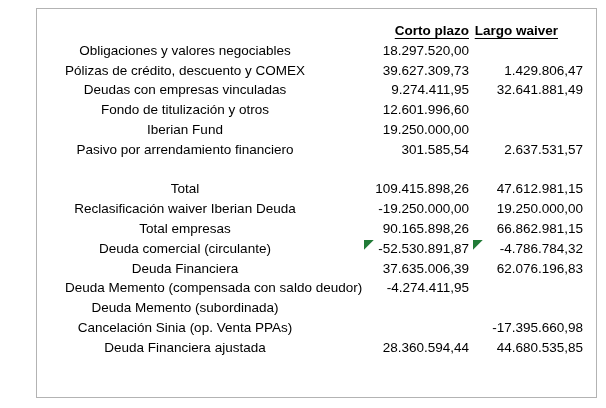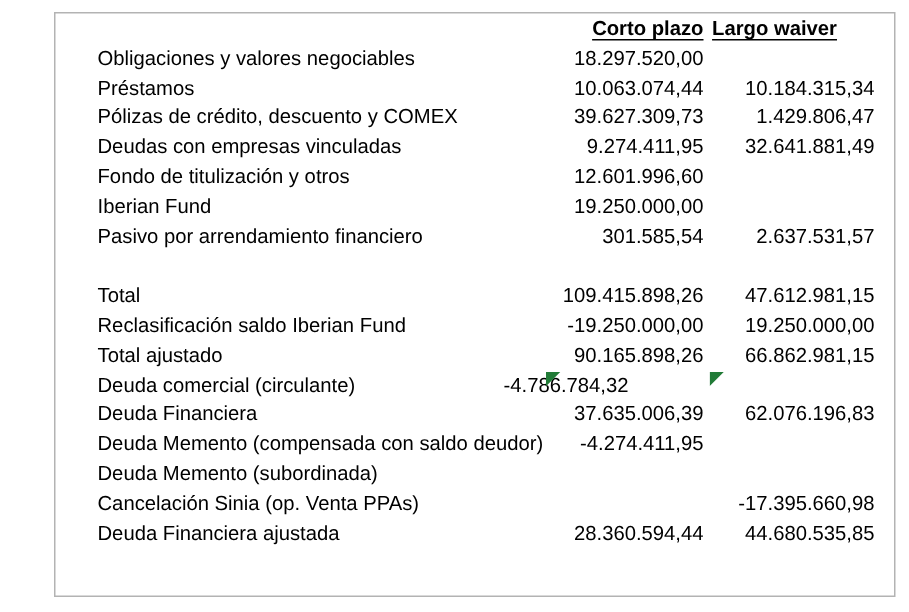--- a/index.html
+++ b/index.html
@@ -17,36 +17,38 @@
   }
   .frame {
     position: absolute;
     left: 36px;
     top: 8px;
     width: 561px;
     height: 390px;
     box-sizing: border-box;
     border: 1px solid var(--frame-border, #b3b3b3);
     background: #ffffff;
+    padding-top: 12px;
   }
   .row {
     display: flex;
     height: 19.8px;
     align-items: center;
     position: relative;
     font-size: 13.5px;
     line-height: 19.8px;
   }
   .c-label {
     flex: none;
     width: 268px;
     padding-left: 28px;
     box-sizing: border-box;
     white-space: nowrap;
     overflow: visible;
+    text-align: center;
   }
   .c-corto {
     flex: none;
     width: 164px;
     text-align: right;
     white-space: nowrap;
   }
   .c-largo {
     flex: none;
     width: 114px;
@@ -84,25 +86,20 @@
     <div class="c-corto hdr">Corto plazo</div>
     <div class="c-largo hdr largo-hdr-pad">Largo waiver</div>
   </div>
 
   <div class="row">
     <div class="c-label">Obligaciones y valores negociables</div>
     <div class="c-corto">18.297.520,00</div>
     <div class="c-largo"></div>
   </div>
 
-  <div class="row">
-    <div class="c-label">Préstamos</div>
-    <div class="c-corto">10.063.074,44</div>
-    <div class="c-largo">10.184.315,34</div>
-  </div>
 
   <div class="row">
     <div class="c-label">Pólizas de crédito, descuento y COMEX</div>
     <div class="c-corto">39.627.309,73</div>
     <div class="c-largo">1.429.806,47</div>
   </div>
 
   <div class="row">
     <div class="c-label">Deudas con empresas vinculadas</div>
     <div class="c-corto">9.274.411,95</div>
@@ -132,35 +129,36 @@
     <div class="c-largo"></div>
   </div>
 
   <div class="row">
     <div class="c-label bold">Total</div>
     <div class="c-corto bold">109.415.898,26</div>
     <div class="c-largo bold">47.612.981,15</div>
   </div>
 
   <div class="row">
-    <div class="c-label">Reclasificación saldo Iberian Fund</div>
+    <div class="c-label">Reclasificación waiver Iberian Deuda</div>
     <div class="c-corto">-19.250.000,00</div>
     <div class="c-largo">19.250.000,00</div>
   </div>
 
   <div class="row">
-    <div class="c-label bold">Total ajustado</div>
+    <div class="c-label bold">Total empresas</div>
     <div class="c-corto bold">90.165.898,26</div>
     <div class="c-largo bold">66.862.981,15</div>
   </div>
 
   <div class="row">
     <span class="flag f-corto"></span>
     <span class="flag f-largo"></span>
     <div class="c-label">Deuda comercial (circulante)</div>
+    <div class="c-corto">-52.530.891,87</div>
     <div class="c-largo">-4.786.784,32</div>
   </div>
 
   <div class="row">
     <div class="c-label">Deuda Financiera</div>
     <div class="c-corto bold">37.635.006,39</div>
     <div class="c-largo bold">62.076.196,83</div>
   </div>
 
   <div class="row">

